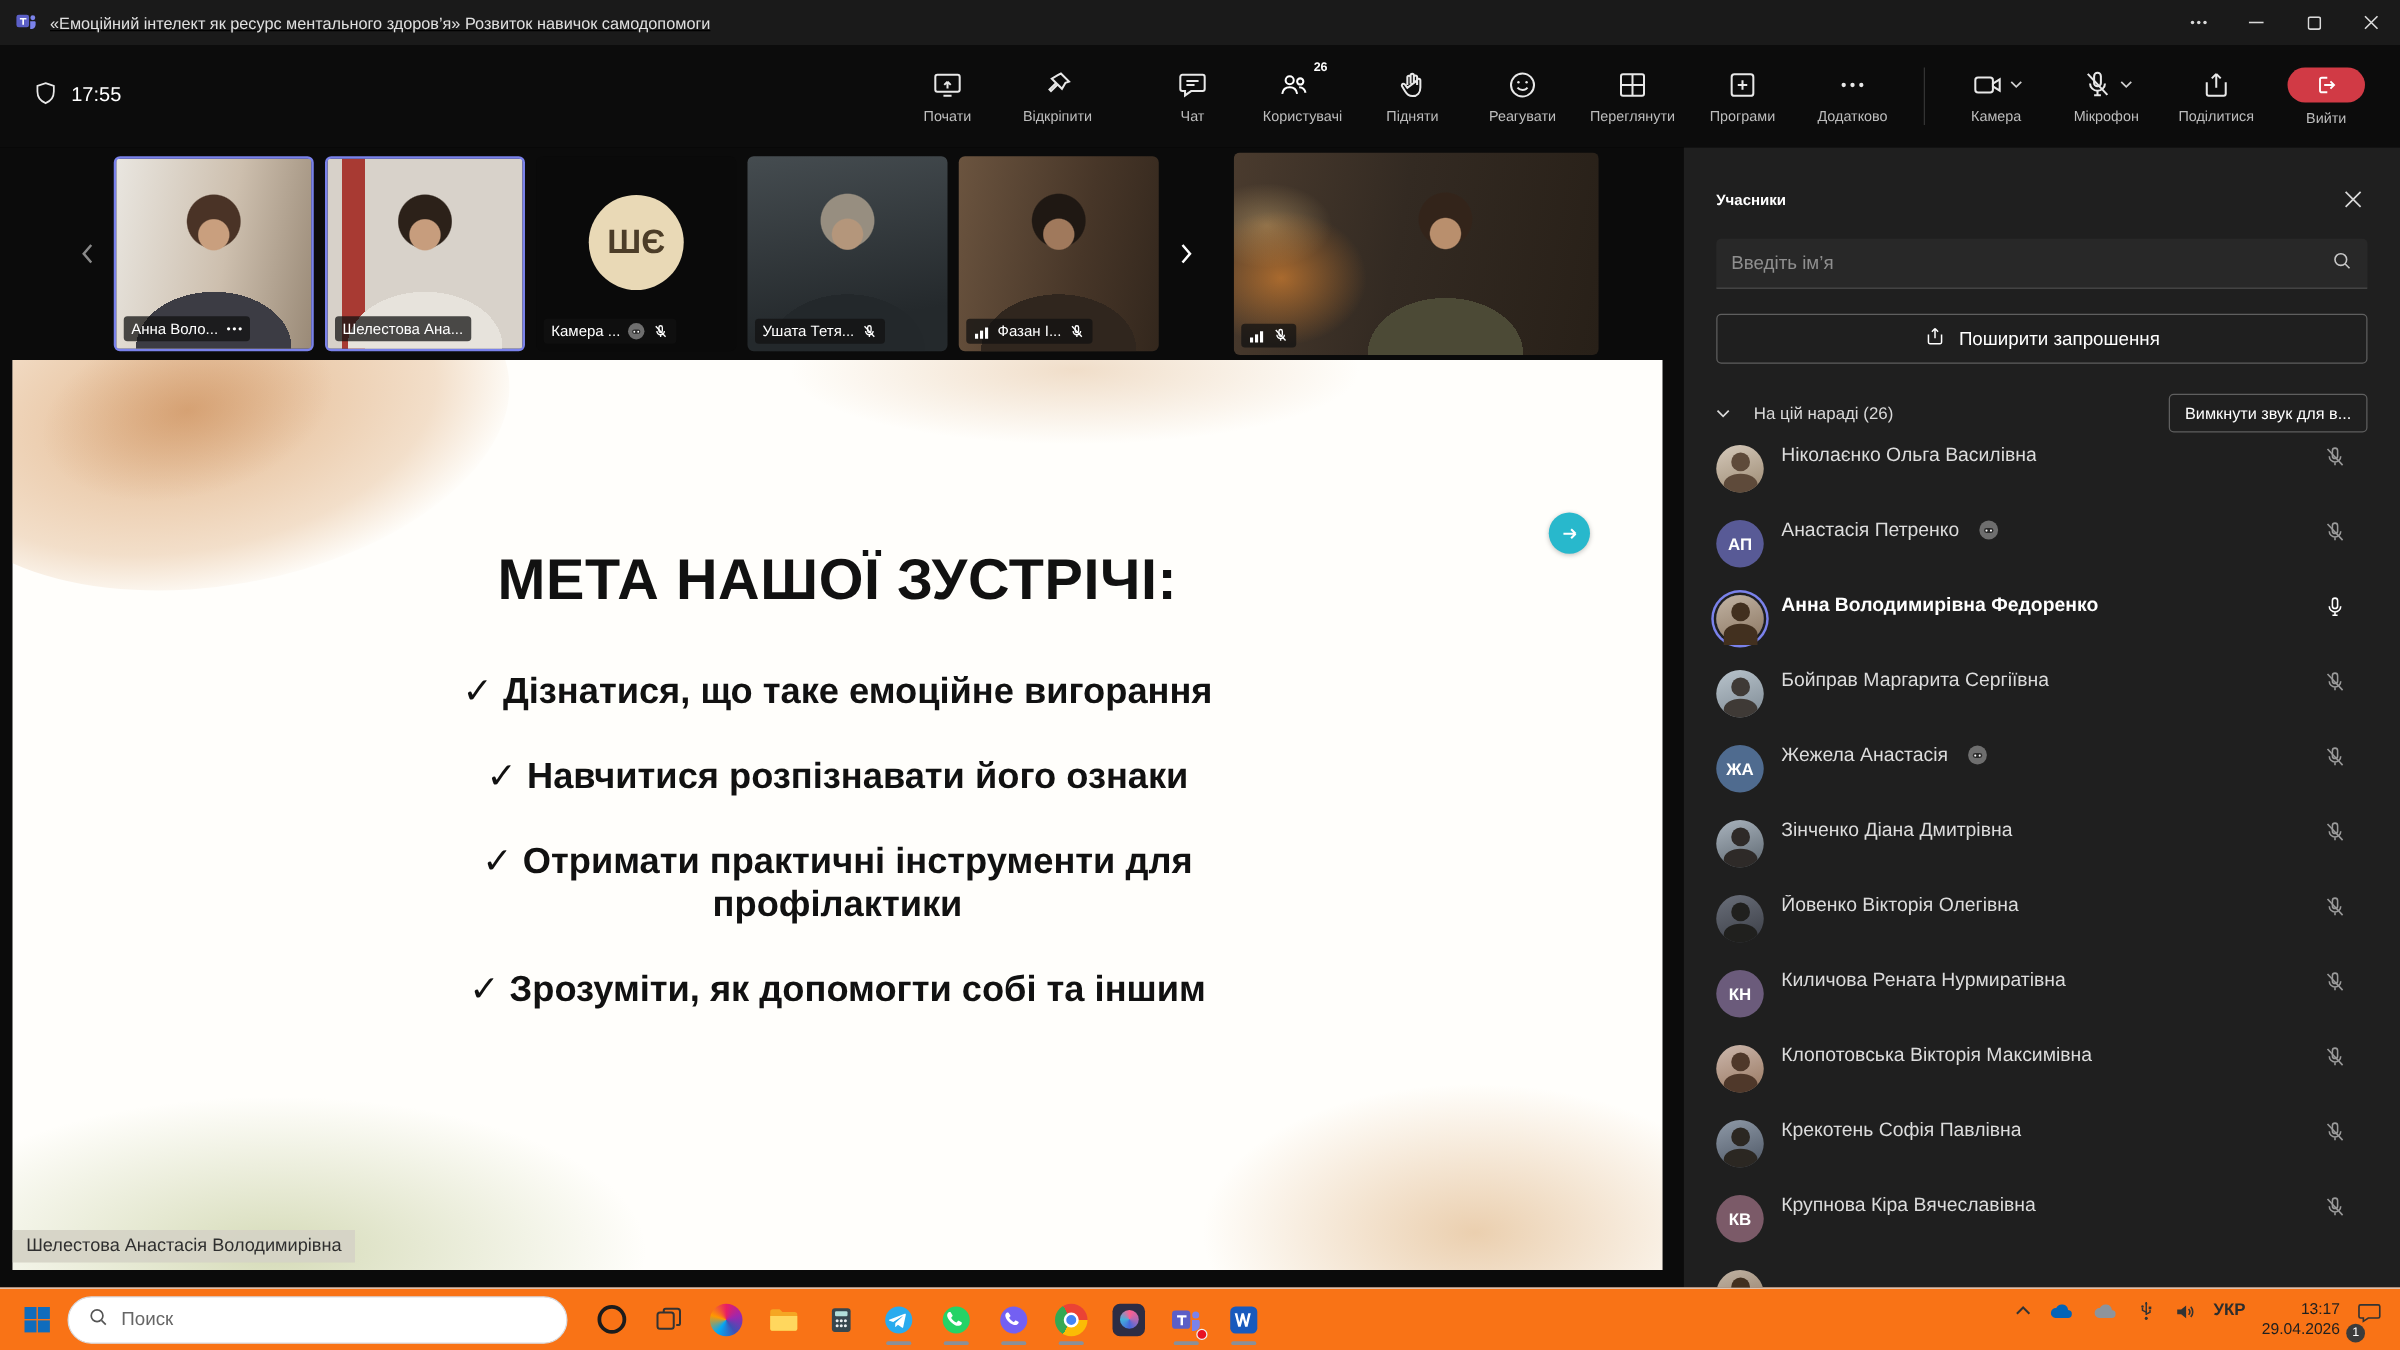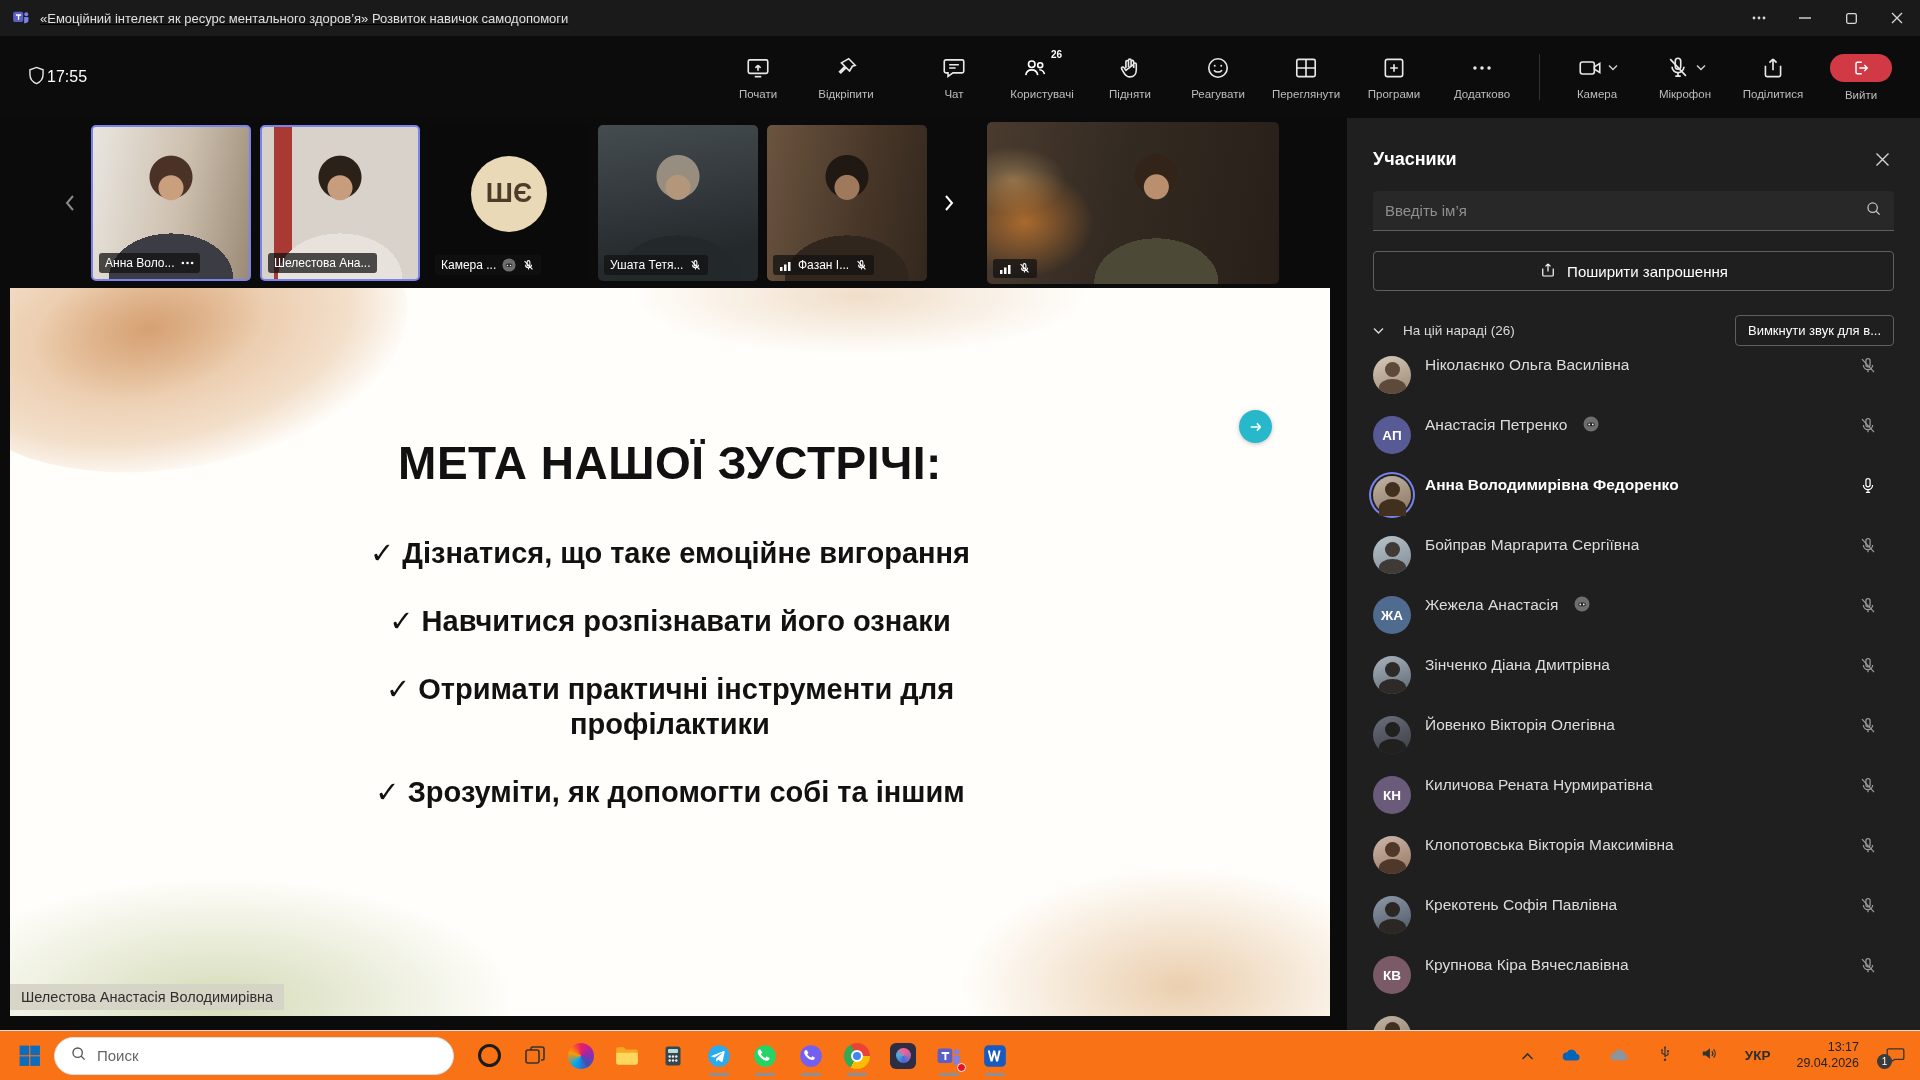--- a/index.html
+++ b/index.html
@@ -8,21 +8,21 @@
   .app { display:flex; flex-direction:column; width:100%; height:100%; }
 
   
   .titlebar { height:36px; flex:0 0 auto; background:#1a1a1a; display:flex; align-items:center; justify-content:space-between; padding-left:12px;text-decoration:underline; }
   .tb-left { display:flex; align-items:center; gap:10px; color:#e0e0e0; font-size:13px; min-width:0; }
   .win-controls { display:flex; height:100%; }
   .win-btn { width:46px; height:100%; display:flex; align-items:center; justify-content:center; color:#d9d9d9; }
 
   
   .toolbar { height:82px; flex:0 0 auto; background:#0c0c0c; display:flex; align-items:center; padding:0 22px 0 26px; }
-  .toolbar-left { display:flex; align-items:center; color:#fff; font-size:16px; }
+  .toolbar-left { display:flex; align-items:center; gap:10px; color:#fff; font-size:16px; }
   .toolbar-right { margin-left:auto; display:flex; align-items:center; gap:14px; }
   .tool-btn { min-width:74px; display:flex; flex-direction:column; align-items:center; gap:7px; cursor:default; }
   .t-icon { color:#e8e8e8; display:flex; }
   .t-icon svg, .chev svg { display:block; }
   .t-label { font-size:11.5px; color:#bdbdbd; white-space:nowrap; }
   .t-icon-row { display:flex; align-items:center; gap:5px; }
   .people-wrap { display:flex; align-items:flex-start; gap:3px; }
   .people-count { color:#fff; font-size:10px; font-weight:700; margin-top:-6px; }
   .gap-r { margin-right:20px; }
   .gap-l { margin-left:36px; }
@@ -80,21 +80,21 @@
     background:radial-gradient(ellipse, rgba(224,182,134,.65), transparent 70%); }
   .slide-title { margin-top:148px; text-align:center; font-size:46px; font-weight:800; color:#111; letter-spacing:.5px; position:relative; }
   .slide-bullets { margin-top:46px; display:flex; flex-direction:column; gap:34px; align-items:center; position:relative; }
   .bullet { font-size:29px; font-weight:700; color:#111; text-align:center; white-space:pre-line; line-height:1.18; }
   .next-btn { position:absolute; right:58px; top:122px; width:33px; height:33px; border-radius:50%; background:#28b8cc; display:flex; align-items:center; justify-content:center; box-shadow:0 1px 4px rgba(0,0,0,.25); }
   .presenter-chip { position:absolute; left:0; bottom:6px; background:rgba(213,210,198,.92); color:#2f2f2f; font-size:14.5px; padding:5px 11px; }
 
   
   .participants { width:573px; flex:0 0 auto; background:#1f1f1f; display:flex; flex-direction:column; min-height:0; }
   .pp-header { display:flex; align-items:center; justify-content:space-between; padding:30px 26px 20px; }
-  .pp-title { color:#fff; font-size:18px; font-weight:700; }
+  .pp-title { color:#fff; font-size:12px; font-weight:700; }
   .pp-close { color:#d6d6d6; display:flex; padding:4px; }
   .pp-search { margin:0 26px; height:40px; background:#282828; border-radius:4px 4px 0 0; border-bottom:1.5px solid #5f5f5f; display:flex; align-items:center; padding:0 12px; gap:10px; }
   .pp-search input { flex:1; background:transparent; border:none; outline:none; color:#eee; font-size:15px; font-family:inherit; }
   .pp-search input::placeholder { color:#8f8f8f; }
   .pp-invite { margin:20px 26px 0; height:40px; border:1px solid #5f5f5f; border-radius:4px; display:flex; align-items:center; justify-content:center; gap:10px; color:#fff; font-size:15px; }
   .pp-section { display:flex; align-items:center; gap:19px; margin:24px 26px 4px; color:#d9d9d9; font-size:13.5px; }
   .mute-all { margin-left:auto; border:1px solid #5f5f5f; border-radius:4px; padding:7px 12px; font-size:13px; color:#fff; white-space:nowrap; }
   .pp-list { flex:1; min-height:0; overflow:hidden; padding:6px 26px 0; }
   .p-row { display:flex; gap:14px; height:60px; }
   .avatar { width:38px; height:38px; border-radius:50%; flex:0 0 auto; display:flex; align-items:center; justify-content:center; color:#fff; font-size:13.5px; font-weight:600; position:relative; overflow:hidden; }
@@ -123,21 +123,21 @@
   .tb-search input { flex:1; border:none; outline:none; font-size:15px; color:#444; font-family:inherit; background:transparent; }
   .tb-search input::placeholder { color:#666; }
   .tb-apps { display:flex; align-items:center; margin-left:12px; }
   .icon-chrome { width:26px; height:26px; border-radius:50%; background:conic-gradient(from -30deg,#ea4335 0 120deg,#fbbc05 0 240deg,#34a853 0 360deg); position:relative; }
   .icon-chrome::after { content:""; position:absolute; inset:7px; border-radius:50%; background:#4285f4; border:2px solid #fff; }
   .icon-ring { width:23px; height:23px; border-radius:50%; border:3.5px solid #1c1c1c; }
   .icon-design { width:26px; height:26px; border-radius:50%; background:conic-gradient(#e91e63,#9c27b0,#3f51b5,#03a9f4,#ff9800,#e91e63); }
   .icon-photos { width:26px; height:26px; border-radius:6px; background:#2d2d44; display:flex; align-items:center; justify-content:center; }
   .icon-photos i { width:15px; height:15px; border-radius:50%; background:conic-gradient(#ff5f8f,#b06ab3,#4568dc,#45b0dc,#ff5f8f); }
   .badge-dot { position:absolute; right:6px; bottom:6px; width:9px; height:9px; border-radius:50%; background:#e81123; border:1.5px solid #eef1f6; }
-  .tb-tray { margin-left:auto; display:flex; align-items:center; gap:26px; color:#2d2d2d; padding-right:4px; }
+  .tb-tray { margin-left:auto; display:flex; gap:13px; color:#2d2d2d; padding-right:4px; }
   .tray-lang { font-size:13.5px; font-weight:600; }
   .tray-clock { font-size:12.5px; text-align:right; line-height:1.25; color:#1f1f1f; }
   .tray-notif { position:relative; display:flex; }
   .notif-badge { position:absolute; left:-8px; bottom:-3px; width:15px; height:15px; border-radius:50%; background:#3b3b3b; color:#fff; font-size:10px; display:flex; align-items:center; justify-content:center; }
 </style>
 </head>
 <body>
 
 <div class="app">
 

